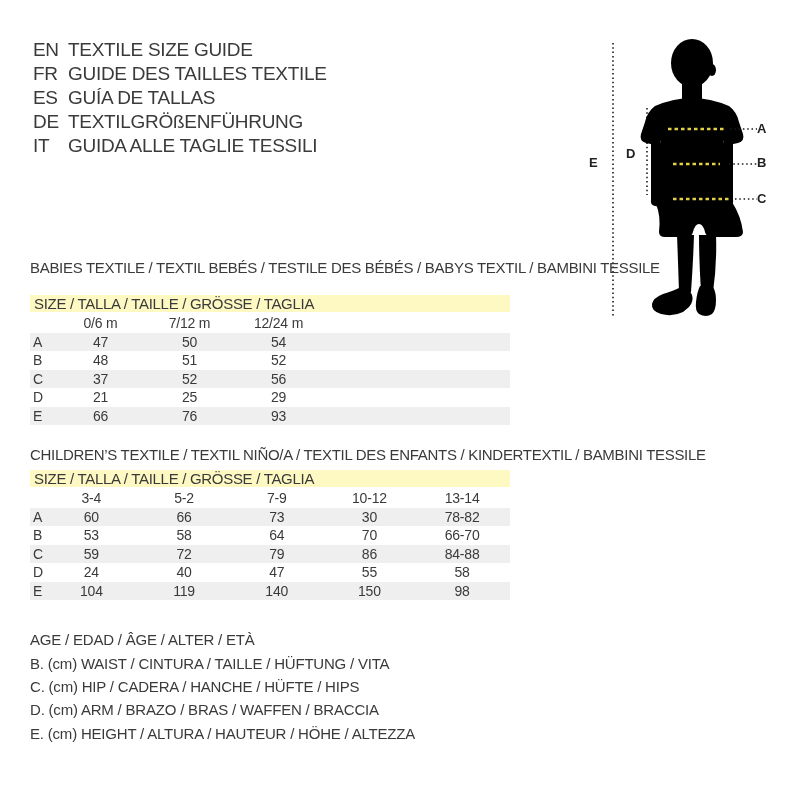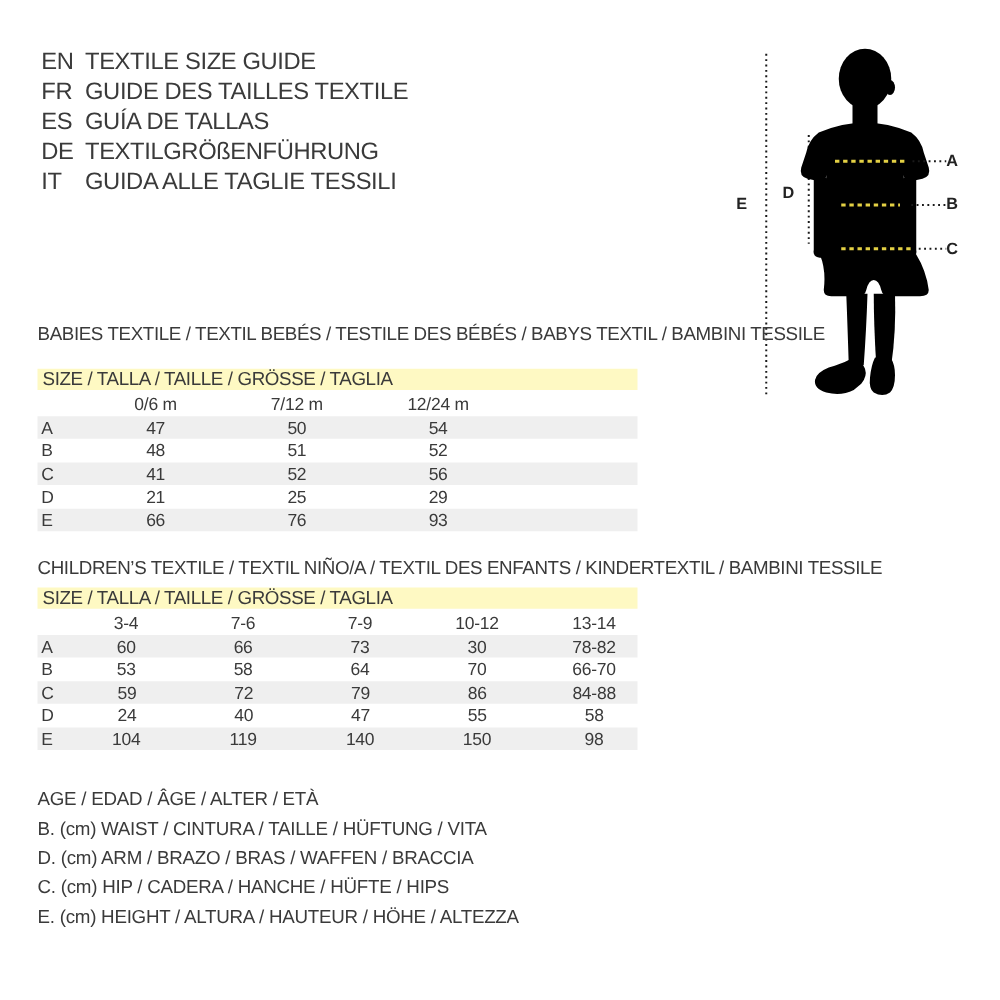--- a/index.html
+++ b/index.html
@@ -23,21 +23,21 @@
   .lbl-e { left:589px; top:156px; }
   
   .sec-title { position:absolute; left:30px; font-size:15px; font-weight:500; letter-spacing:-0.3px; white-space:nowrap; }
   .babies-title { top:259px; }
   .children-title { top:446px; }
   .size-table { position:absolute; left:30px; width:480px; }
   .babies-table { top:295px; }
   .children-table { top:470px; }
   .size-bar { height:17px; background:#fef9c3; font-size:15px; font-weight:500; letter-spacing:-0.3px;
               display:flex; align-items:center; padding-left:4px; margin-bottom:2px; }
-  .tbl-row { display:flex; height:18.5px; align-items:center; font-size:14px; letter-spacing:-0.2px;gap:24px; }
+  .tbl-row { display:flex; height:18.5px; align-items:center; font-size:14px; letter-spacing:-0.2px; }
   .tbl-row.stripe { background:#efefef; }
   .rlabel { padding-left:3px; }
   .babies-table .rlabel { width:26px; }
   .children-table .rlabel { width:15px; }
   .babies-table .cell { width:89px; text-align:center; }
   .children-table .cell { width:92.7px; text-align:center; }
   
   .legend { position:absolute; left:30px; top:628px; font-size:15px; letter-spacing:-0.2px; }
   .legend-line { height:23.4px; display:flex; align-items:center; white-space:nowrap; }
 </style>
@@ -121,21 +121,21 @@
       <span class="cell">54</span>
     </div>
     <div class="tbl-row">
       <span class="rlabel">B</span>
       <span class="cell">48</span>
       <span class="cell">51</span>
       <span class="cell">52</span>
     </div>
     <div class="tbl-row stripe">
       <span class="rlabel">C</span>
-      <span class="cell">41</span>
+      <span class="cell">37</span>
       <span class="cell">52</span>
       <span class="cell">56</span>
     </div>
     <div class="tbl-row">
       <span class="rlabel">D</span>
       <span class="cell">21</span>
       <span class="cell">25</span>
       <span class="cell">29</span>
     </div>
     <div class="tbl-row stripe">
@@ -145,21 +145,21 @@
       <span class="cell">93</span>
     </div>
   </div>
 
   <div class="sec-title children-title">CHILDREN’S TEXTILE / TEXTIL NIÑO/A / TEXTIL DES ENFANTS / KINDERTEXTIL / BAMBINI TESSILE</div>
   <div class="size-table children-table">
     <div class="size-bar">SIZE / TALLA / TAILLE / GRÖSSE / TAGLIA</div>
     <div class="tbl-row">
       <span class="rlabel"></span>
       <span class="cell">3-4</span>
-      <span class="cell">7-6</span>
+      <span class="cell">5-2</span>
       <span class="cell">7-9</span>
       <span class="cell">10-12</span>
       <span class="cell">13-14</span>
     </div>
     <div class="tbl-row stripe">
       <span class="rlabel">A</span>
       <span class="cell">60</span>
       <span class="cell">66</span>
       <span class="cell">73</span>
       <span class="cell">30</span>
@@ -195,18 +195,18 @@
       <span class="cell">119</span>
       <span class="cell">140</span>
       <span class="cell">150</span>
       <span class="cell">98</span>
     </div>
   </div>
 
   <div class="legend">
     <div class="legend-line">AGE / EDAD / ÂGE / ALTER / ETÀ</div>
     <div class="legend-line">B. (cm) WAIST / CINTURA / TAILLE / HÜFTUNG / VITA</div>
+    <div class="legend-line">C. (cm) HIP / CADERA / HANCHE / HÜFTE / HIPS</div>
     <div class="legend-line">D. (cm) ARM / BRAZO / BRAS / WAFFEN / BRACCIA</div>
-    <div class="legend-line">C. (cm) HIP / CADERA / HANCHE / HÜFTE / HIPS</div>
     <div class="legend-line">E. (cm) HEIGHT / ALTURA / HAUTEUR / HÖHE / ALTEZZA</div>
   </div>
 
 </div>
 
 </body></html>

